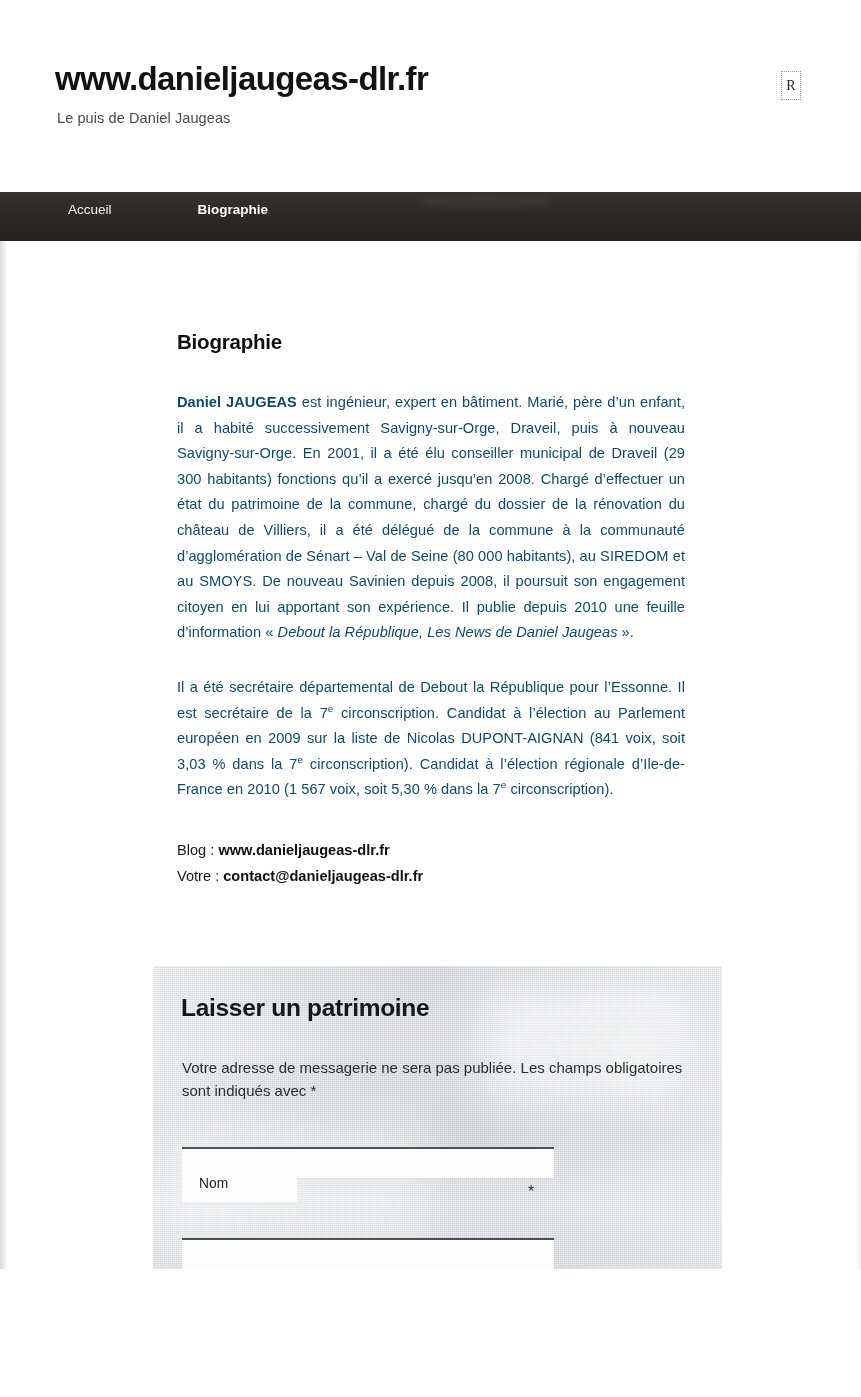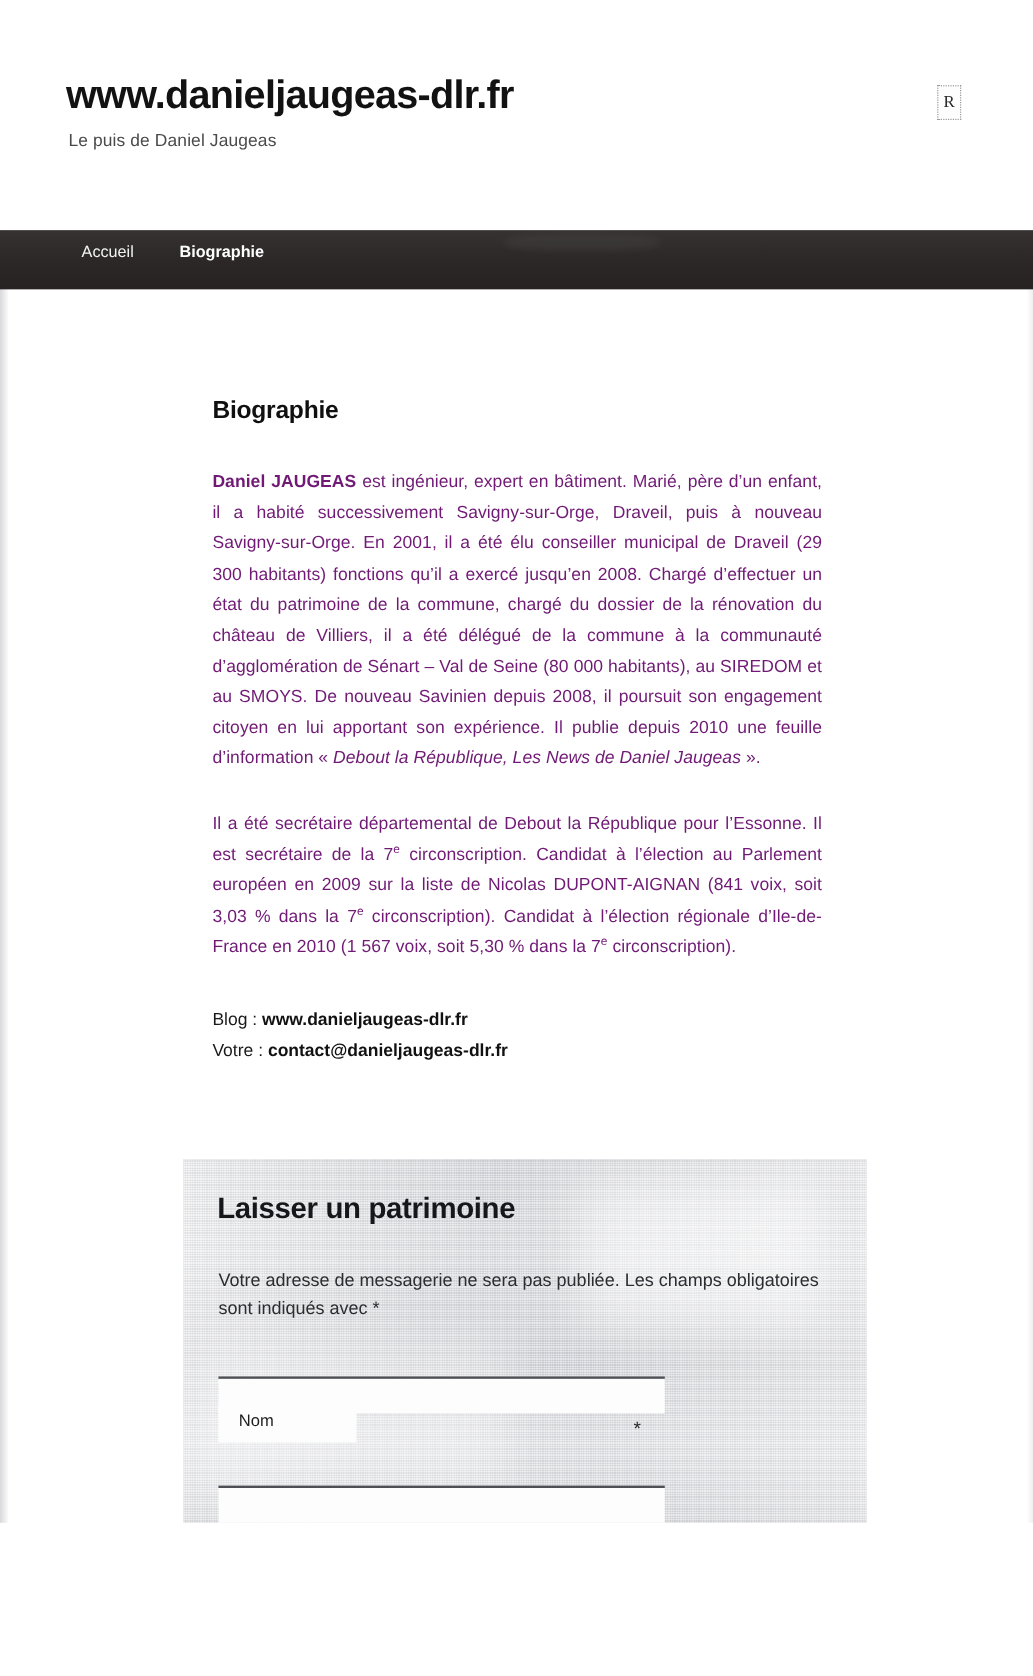--- a/index.html
+++ b/index.html
@@ -113,20 +113,21 @@
     border-radius: 40%;
     filter: blur(3px);
   }
   .nav-list {
     position: absolute;
     left: 0; top: 0;
     height: 35px;
     display: flex;
     align-items: center;
     padding-left: 66px;
+    gap: 48px;
   }
   .nav-item {
     color: #f2f2f2;
     font-size: 13.5px;
     line-height: 1;
     text-decoration: none;
     margin-right: 34px;
     white-space: nowrap;
     padding: 4px 2px;
   }
@@ -147,21 +148,21 @@
     font-weight: bold;
     color: #101010;
     margin: 0 0 36px 0;
     letter-spacing: -0.2px;
   }
   .body-par {
     margin: 0 0 29px 0;
     font-size: 14.6px;
     line-height: 25.6px;
     text-align: justify;
-    color: #701a75;
+    color: #0c4a6e;
     letter-spacing: .05px;
   }
   .body-par:last-of-type { margin-bottom: 0; }
   .body-par b, .strong { font-weight: bold; }
   .body-par i, .em { font-style: italic; }
   sup {
     font-size: 0.68em;
     vertical-align: super;
     line-height: 0;
   }

